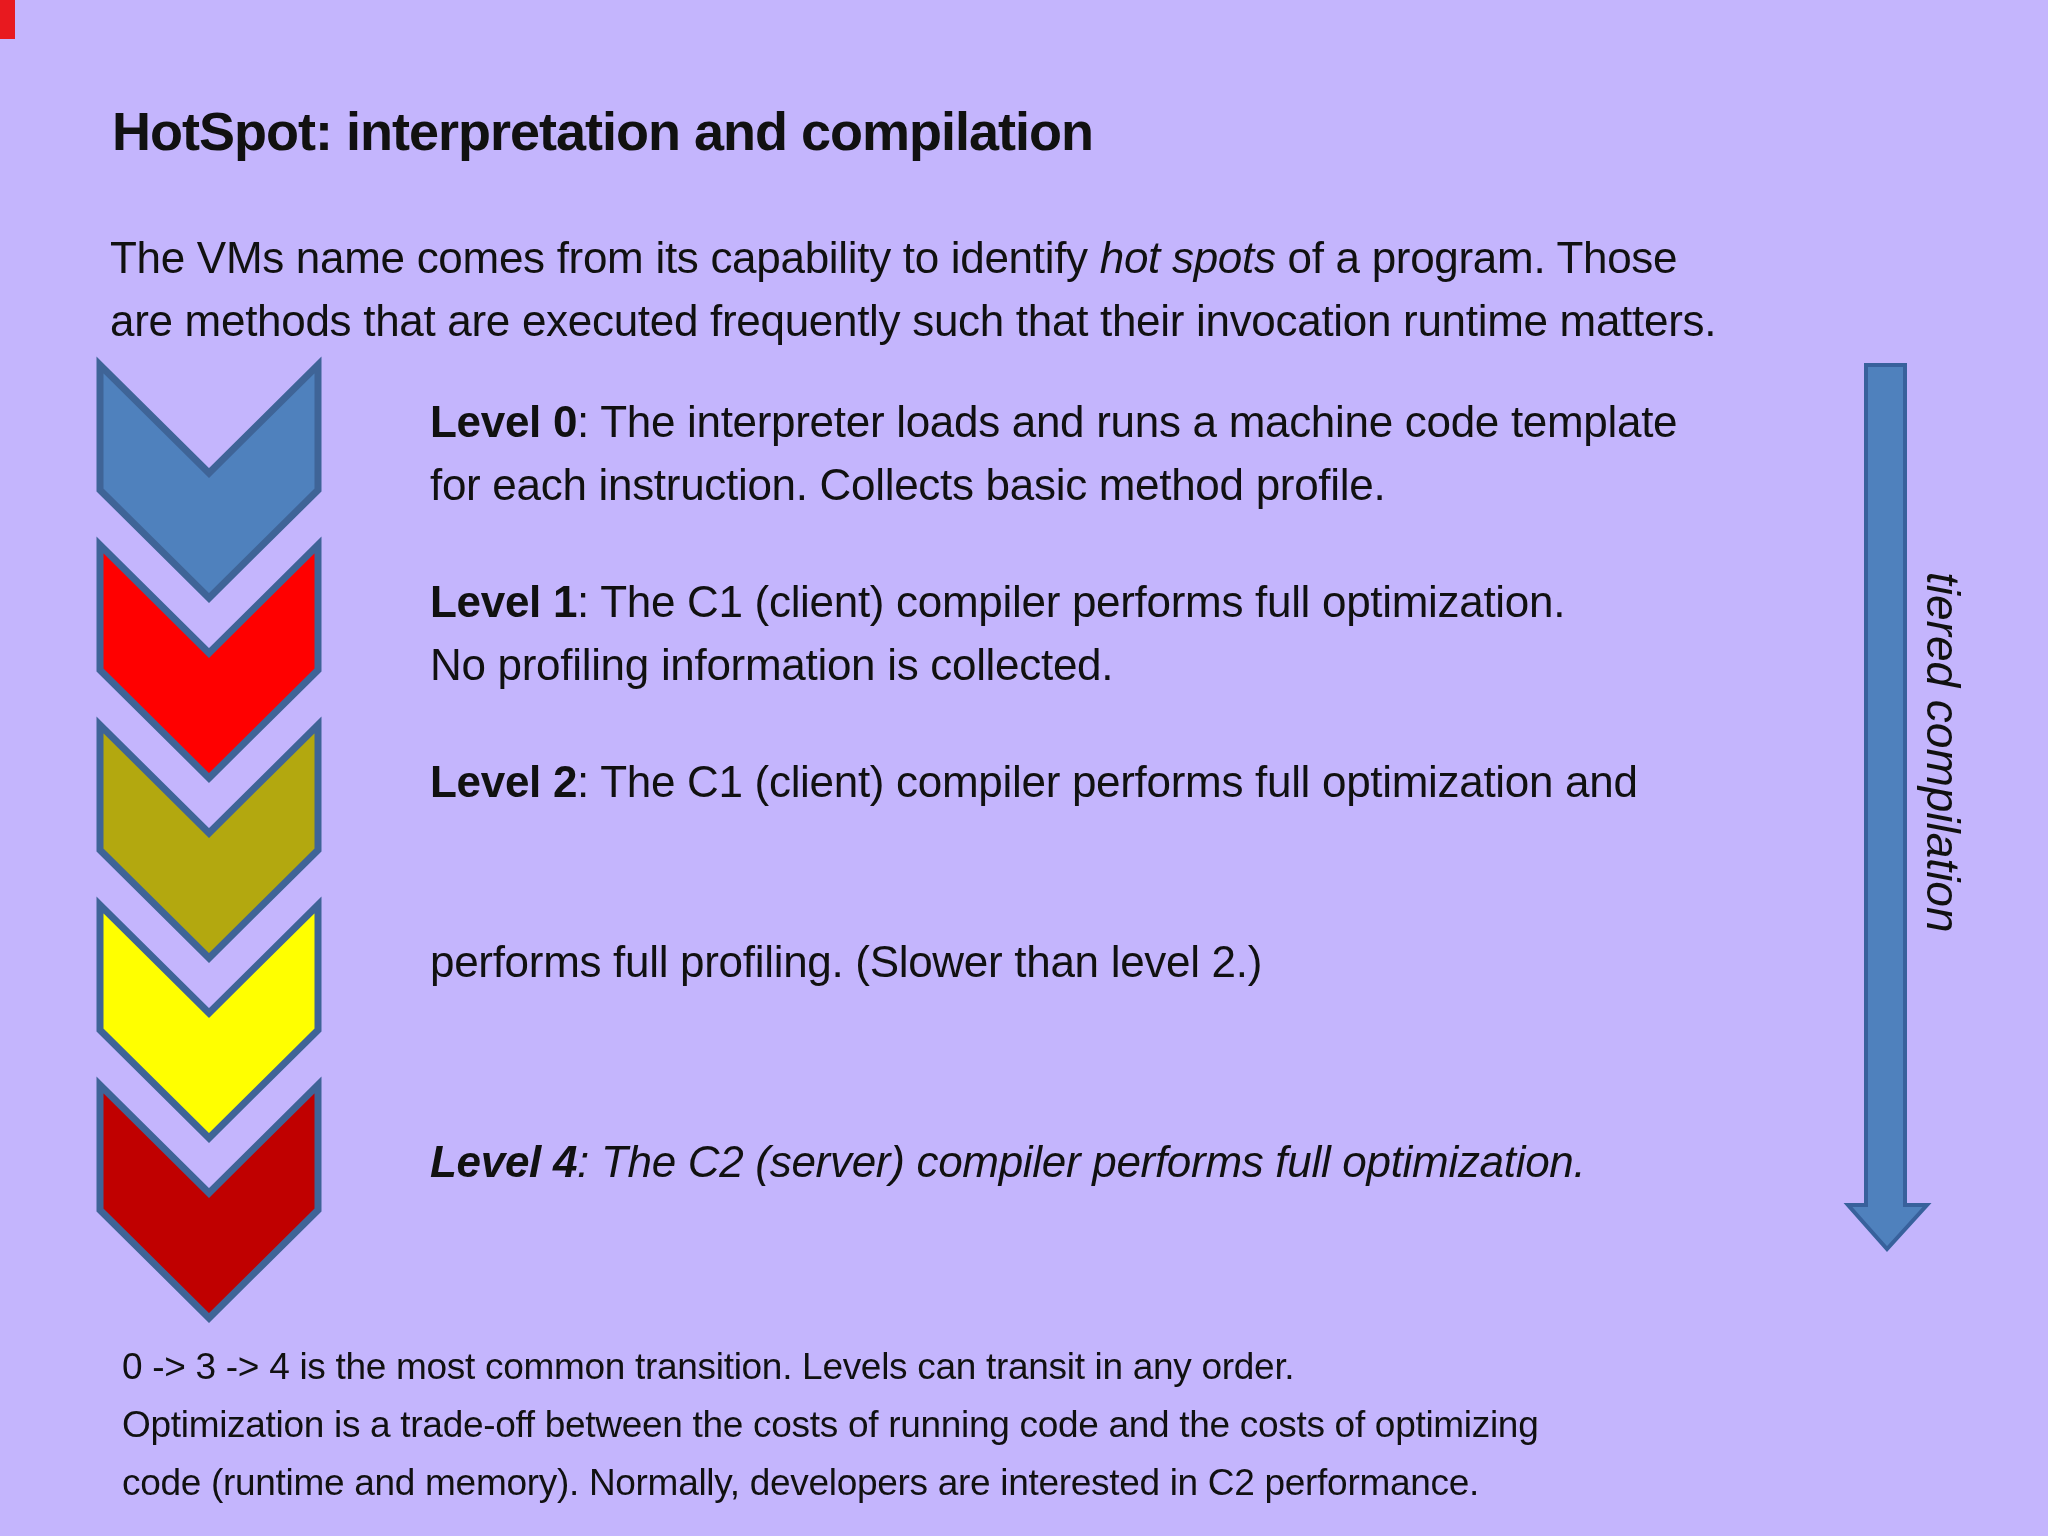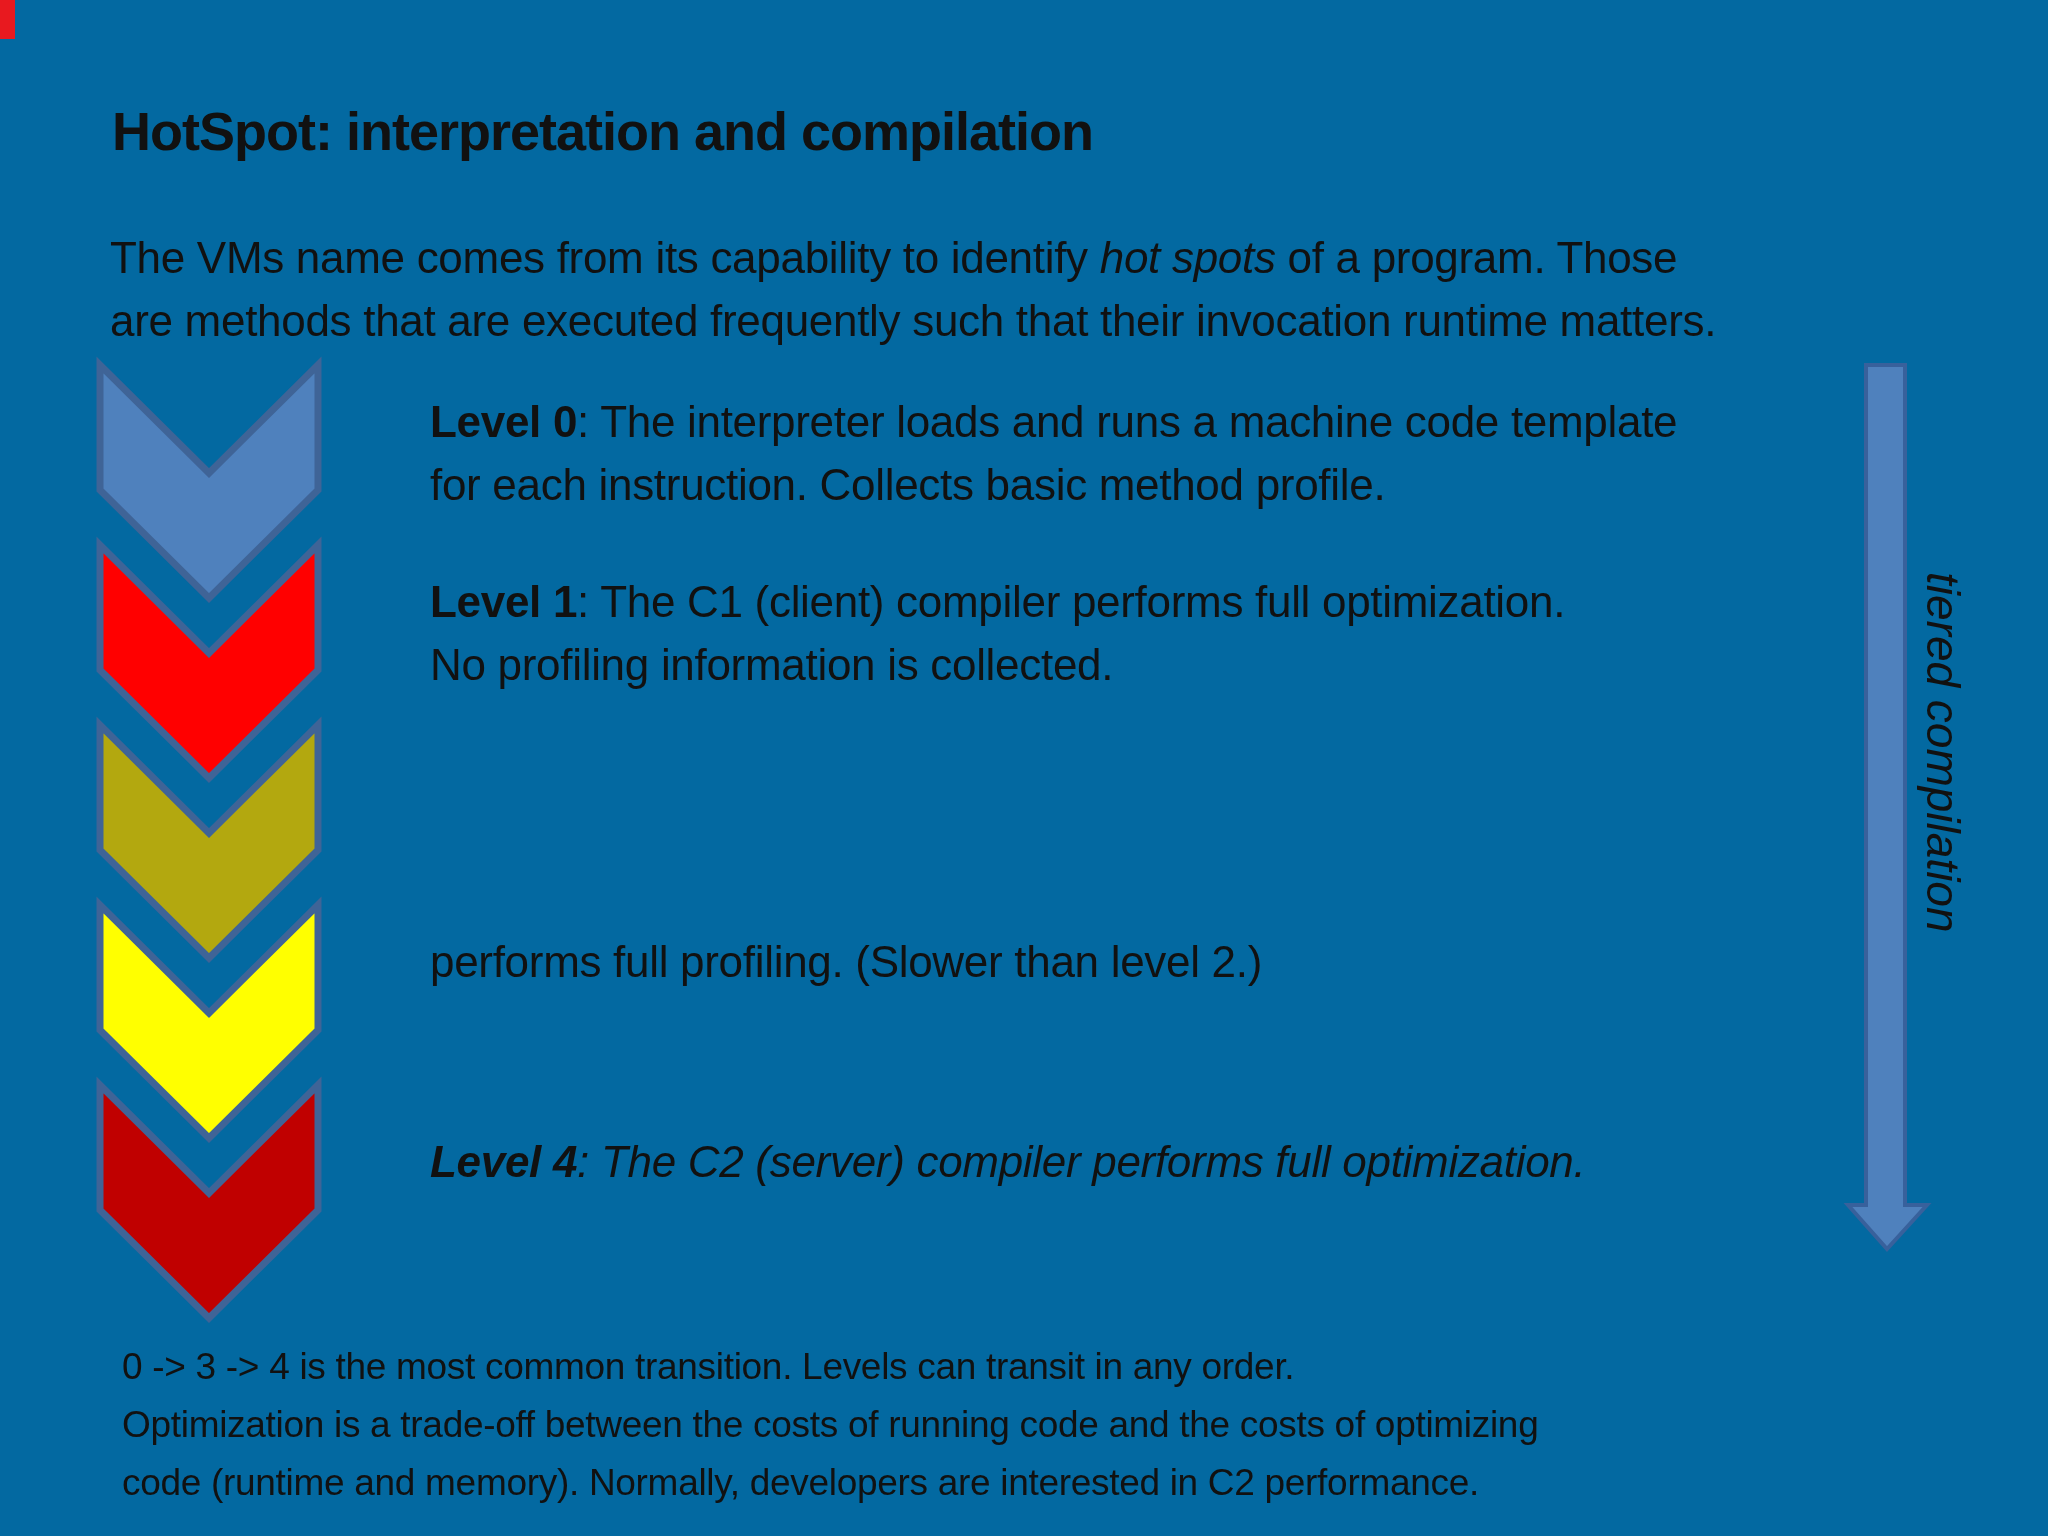--- a/index.html
+++ b/index.html
@@ -1,17 +1,17 @@
 <!DOCTYPE html>
 <html><head>
 <meta charset="utf-8">
 <style>
   html,body{margin:0;padding:0;background:#ffffff;}
   .slide{
-    position:relative;width:2048px;height:1536px;background:#0369a1;overflow:hidden;
+    position:relative;width:2048px;height:1536px;background:#c4b5fd;overflow:hidden;
     font-family:"Liberation Sans","DejaVu Sans",sans-serif;color:#111111;
   }
   .corner-mark{position:absolute;left:0;top:0;width:15px;height:39px;}
   .title{
     position:absolute;left:112px;top:100px;margin:0;
     font-size:54px;font-weight:bold;letter-spacing:-1px;white-space:nowrap;
   }
   .intro{position:absolute;left:110px;top:226px;font-size:44px;line-height:63px;letter-spacing:-0.3px;white-space:nowrap;}
   .levels-wrap{position:absolute;left:0;top:0;width:2047px;height:1536px;}
   .level-block{position:absolute;left:430px;width:1420px;font-size:44px;line-height:63px;letter-spacing:-0.3px;white-space:nowrap;}
@@ -55,20 +55,21 @@
   <div class="levels-wrap">
       <div class="level-block" style="top: 390px;">
         <div><span class="b ">Level 0</span><span class="">: The interpreter loads and runs a machine code template</span></div>
         <div><span class="">for each instruction. Collects basic method profile.</span></div>
       </div>
       <div class="level-block" style="top: 570px;">
         <div><span class="b ">Level 1</span><span class="">: The C1 (client) compiler performs full optimization.</span></div>
         <div><span class="">No profiling information is collected.</span></div>
       </div>
       <div class="level-block" style="top: 750px;">
+        <div><span class="b ">Level 2</span><span class="">: The C1 (client) compiler performs full optimization and</span></div>
       </div>
       <div class="level-block" style="top: 930px;">
         <div><span class="">performs full profiling. (Slower than level 2.)</span></div>
       </div>
       <div class="level-block" style="top: 1130px; font-style: italic;">
         <div><span class="b ">Level 4</span><span class="">: The C2 (server) compiler performs full optimization.</span></div>
       </div>
     </div>
 
   <div class="footer">

